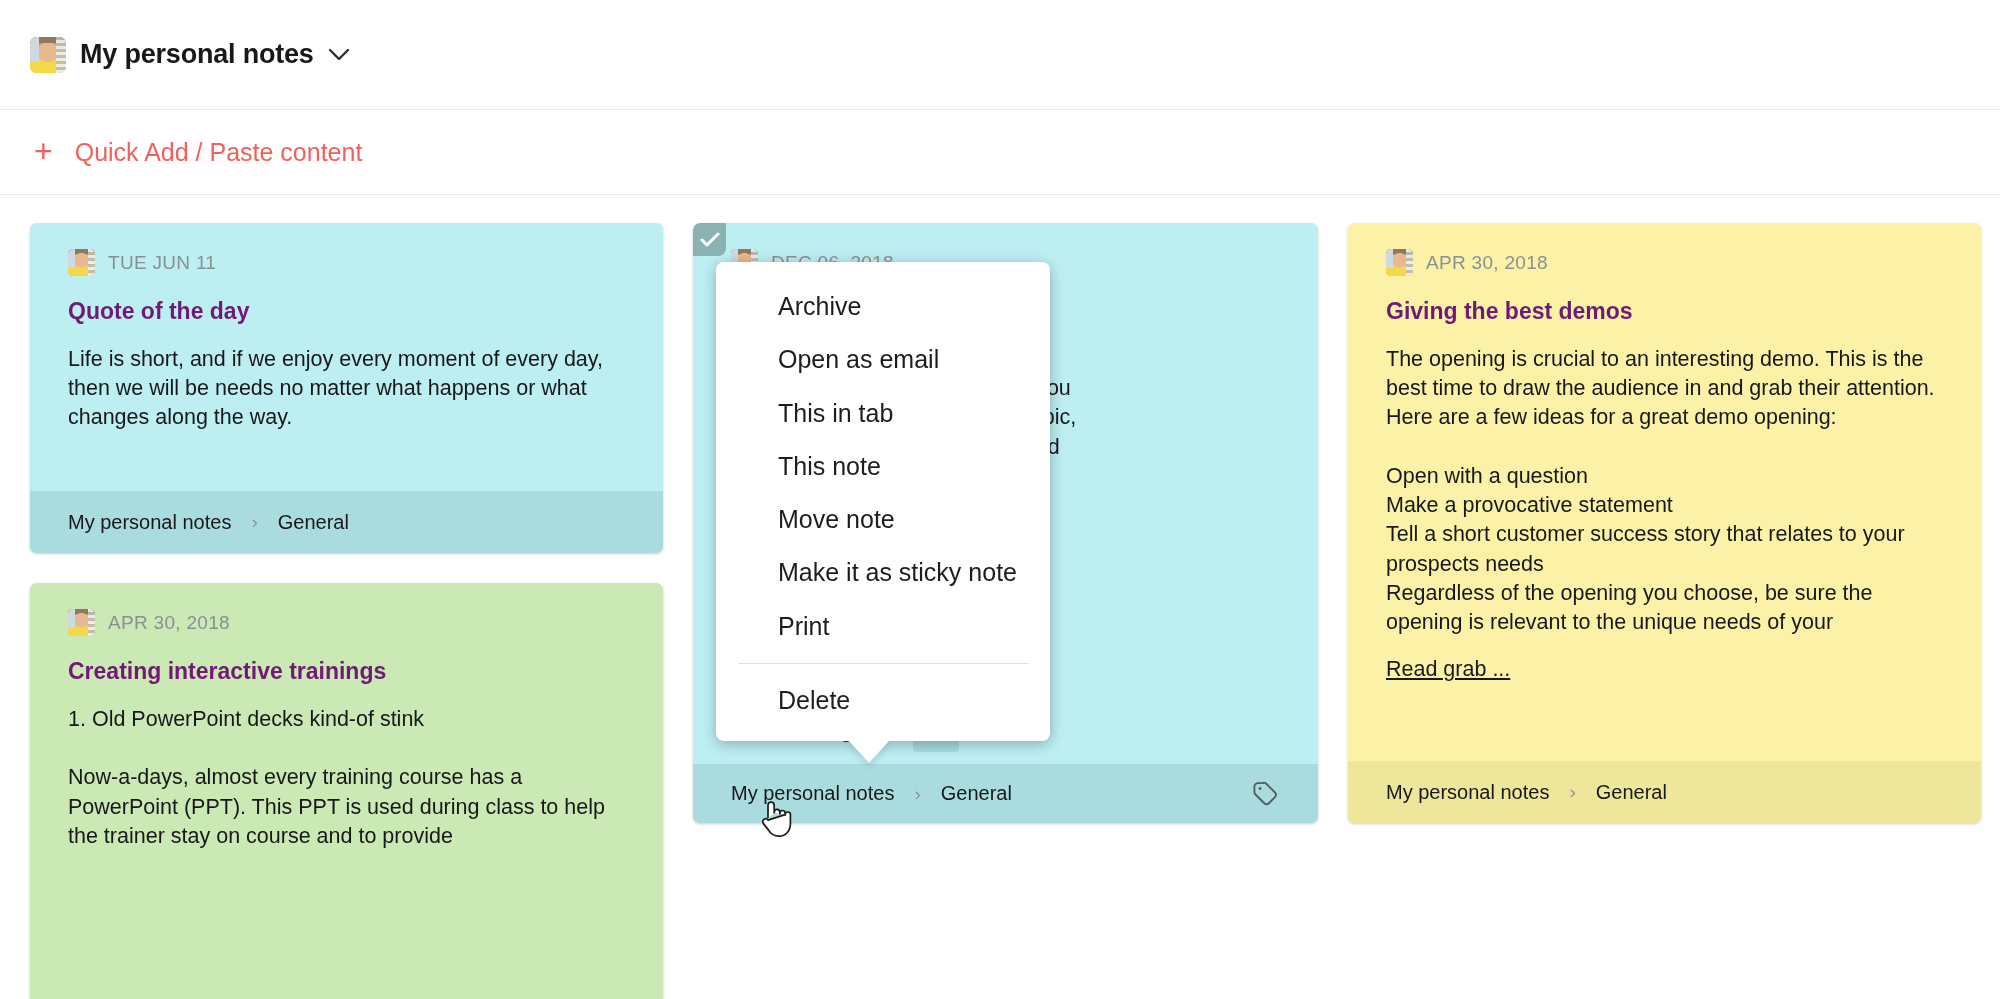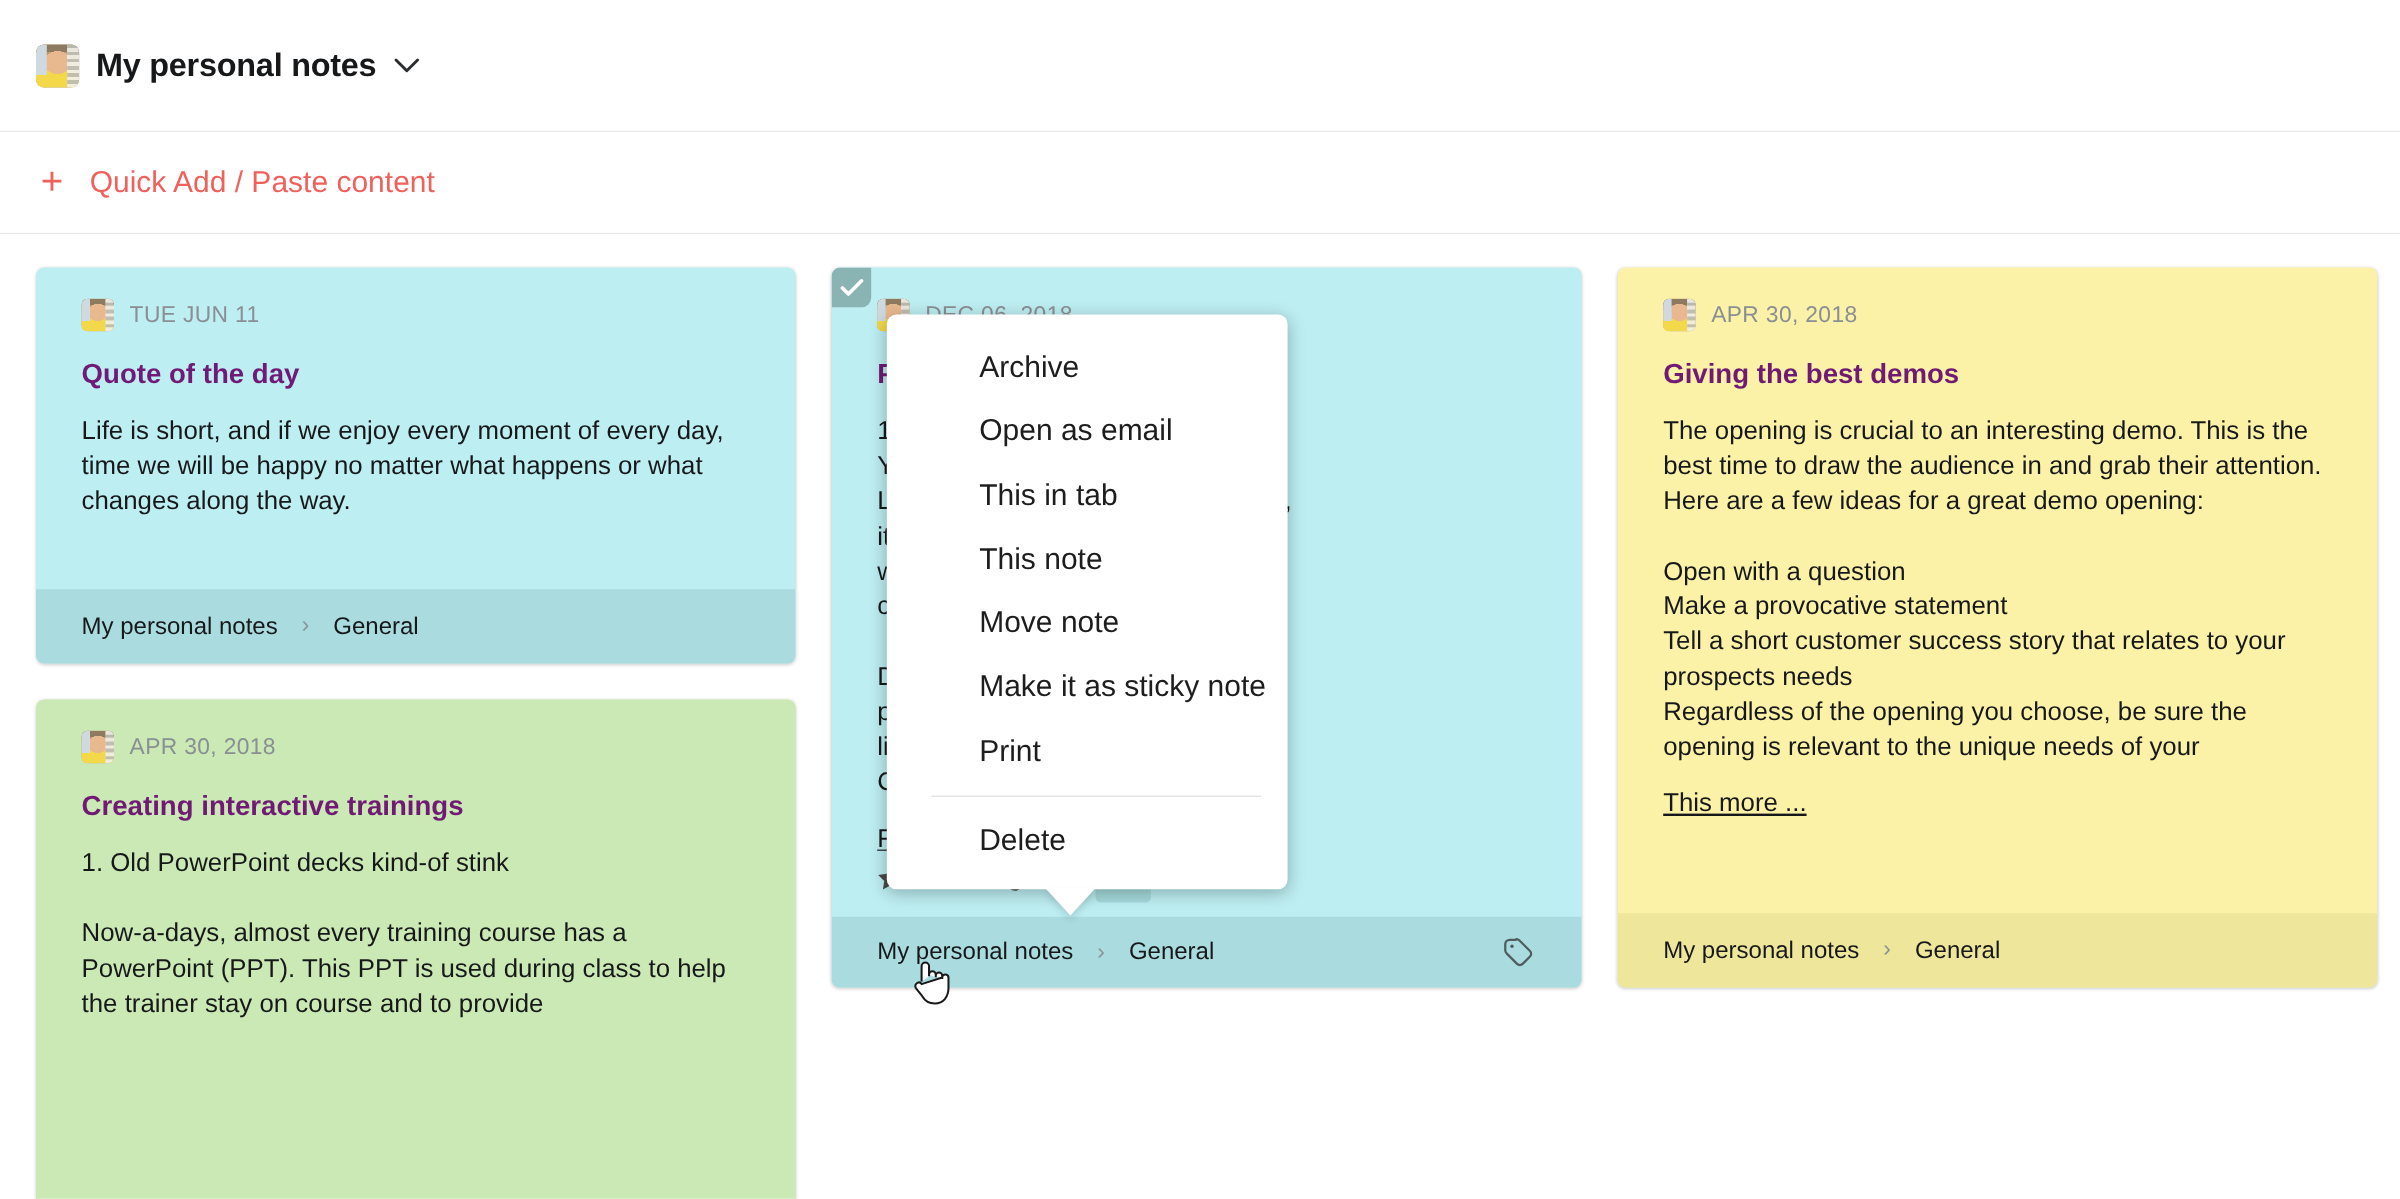--- a/index.html
+++ b/index.html
@@ -184,27 +184,27 @@
     color: #4a4a4a;
     border-radius: 4px;
     margin-right: 6px;
   }
   .tb-btn.caret { width: 34px; margin-right: 4px; }
   .tb-btn.active { background: rgba(120,180,180,.35); }
 
   
   .ctx-menu {
     position: absolute;
-    left: 739px;
+    left: 716px;
     top: 67px;
     width: 334px;
     background: #ffffff;
     border-radius: 8px;
     box-shadow: 0 3px 14px rgba(0,0,0,.28);
-    padding: 18px 0 14px 15px;
+    padding: 18px 0 14px 0;
     z-index: 40;
   }
   .ctx-item {
     font-size: 25px;
     color: #1d1d1d;
     padding: 11px 0 11px 62px;
     line-height: 1.25;
     white-space: nowrap;
   }
   .ctx-sep {
@@ -262,21 +262,21 @@
       <div class="note-body">
         <div class="note-meta">
           <div class="avatar">
             <div class="av-hair"></div>
               <div class="av-left"></div>
               <div class="av-right"></div>
           </div>
           <span class="note-date">TUE JUN 11</span>
         </div>
         <div class="note-title">Quote of the day</div>
-        <div class="note-text">Life is short, and if we enjoy every moment of every day, time we will be happy no matter what happens or what changes along the way.</div>
+        <div class="note-text">Life is short, and if we enjoy every moment of every day, then we will be needs no matter what happens or what changes along the way.</div>
       </div>
       <div class="note-footer">
         <span>My personal notes</span>
         <span class="crumb-sep">›</span>
         <span>General</span>
       </div>
     </div>
 
     <div class="note c-green note-trainings">
       <div class="note-body">
@@ -392,21 +392,21 @@
           </div>
           <span class="note-date">APR 30, 2018</span>
         </div>
         <div class="note-title">Giving the best demos</div>
         <div class="note-text">The opening is crucial to an interesting demo. This is the best time to draw the audience in and grab their attention. Here are a few ideas for a great demo opening:
 
 Open with a question
 Make a provocative statement
 Tell a short customer success story that relates to your prospects needs
 Regardless of the opening you choose, be sure the opening is relevant to the unique needs of your</div>
-        <a class="read-more">This more ...</a>
+        <a class="read-more">Read grab ...</a>
       </div>
       <div class="note-footer">
         <span>My personal notes</span>
         <span class="crumb-sep">›</span>
         <span>General</span>
       </div>
     </div>
 
   </div>
 

